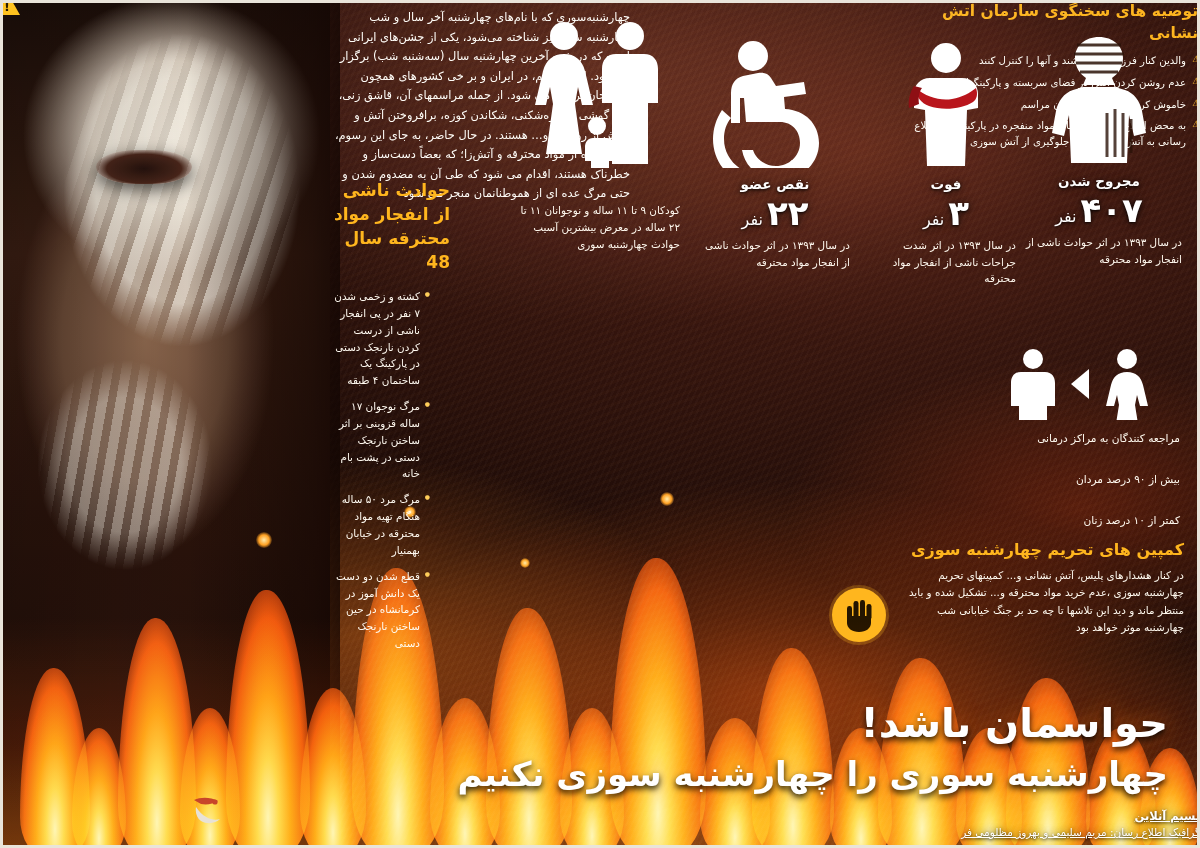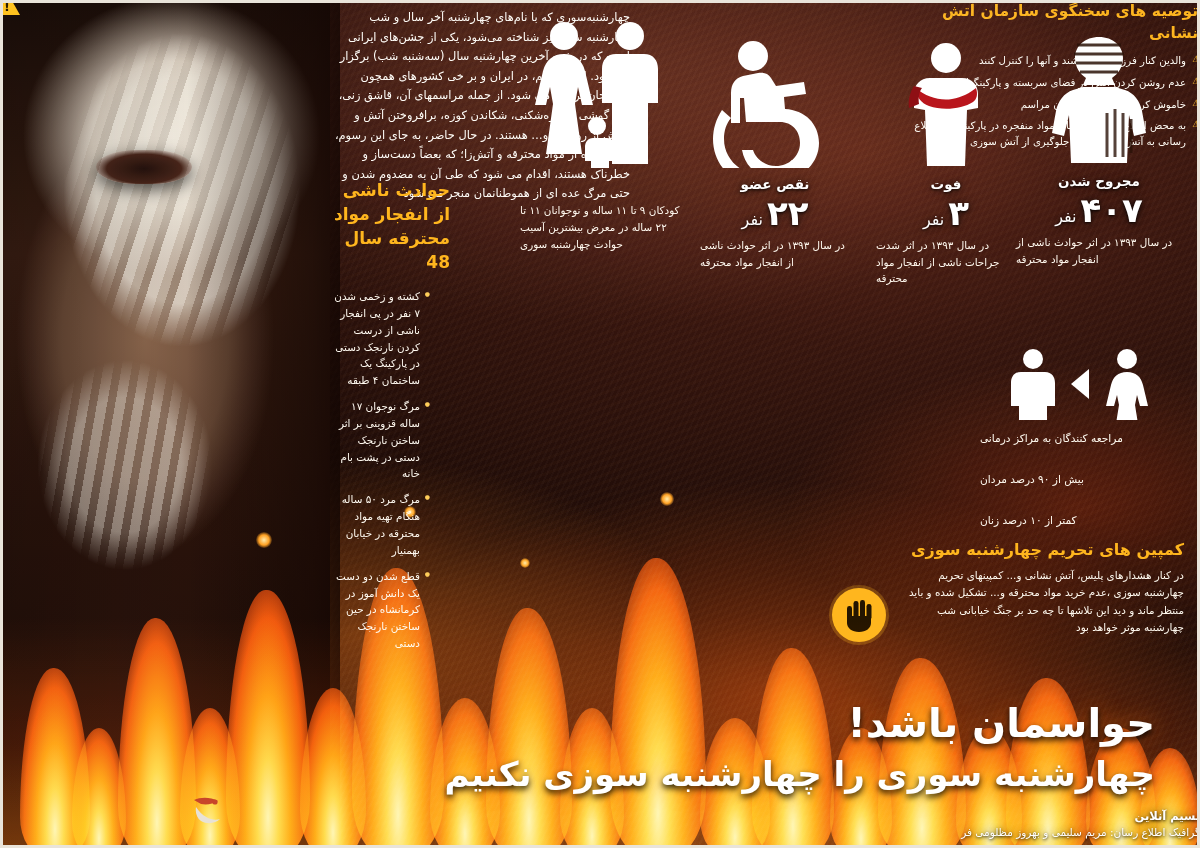--- a/index.html
+++ b/index.html
@@ -93,21 +93,21 @@
     mix-blend-mode:screen;
   }
   .glow-bottom {
     position:absolute; left:0; bottom:0; width:1200px; height:230px;
     background:linear-gradient(0deg, rgba(255,120,20,0.42) 0%, rgba(255,80,10,0.18) 45%, rgba(0,0,0,0) 100%);
     mix-blend-mode:screen;
   }
   
   .blk { position:absolute; }
   .rtl { direction:rtl; text-align:right; }
-  .ctr { text-align:left; }
+  .ctr { text-align:right; }
   .shadowtext { text-shadow:0 1px 3px rgba(0,0,0,0.85), 0 0 10px rgba(0,0,0,0.6); }
   
   #intro {
     left:330px; top:8px; width:300px;
     font-size:11.4px; line-height:1.72;
     color:#fffdf8;
   }
   
   #events-head {
     left:330px; top:178px; width:120px;
@@ -179,32 +179,32 @@
   #campaign .head { font-size:16px; font-weight:bold; color:#ffb61e; }
   #campaign .body { font-size:10.4px; line-height:1.68; color:#fffaf0; margin-top:8px; }
   .hand-badge {
     position:absolute; right:-0px; top:48px;
     width:54px; height:54px; border-radius:50%;
     background:#ffb61e;
     box-shadow:0 0 0 3px rgba(255,182,30,0.25);
     display:flex; align-items:center; justify-content:center;
   }
   
-  #slogan { position:absolute; right:45px; bottom:54px; text-align:right; }
+  #slogan { position:absolute; right:32px; bottom:54px; text-align:right; }
   #slogan .l1 {
     font-size:40px; font-weight:bold; color:#ffffff;
     letter-spacing:-0.5px;
     text-shadow:0 3px 6px rgba(0,0,0,0.9), 0 0 22px rgba(255,120,20,0.55);
   }
   #slogan .l2 {
     font-size:34px; font-weight:bold; color:#ffffff; margin-top:8px;
     text-shadow:0 3px 6px rgba(0,0,0,0.9), 0 0 22px rgba(255,120,20,0.55);
   }
   
-  #credits { position:absolute; right:0px; bottom:10px; left:150px; text-align:center; color:#fff; }
+  #credits { position:absolute; right:0px; bottom:10px; left:150px; text-align:center; color:#fff;text-decoration:underline; }
   #credits .org { font-size:11.5px; font-weight:bold; }
   #credits .line { font-size:10.5px; margin-top:3px; }
   .logo-mark {
     position:absolute; left:40px; bottom:14px;
     width:34px; height:30px;
   }
   .frame {
     position:absolute; inset:0;
     border:3px solid #e9e4da;
     pointer-events:none;

